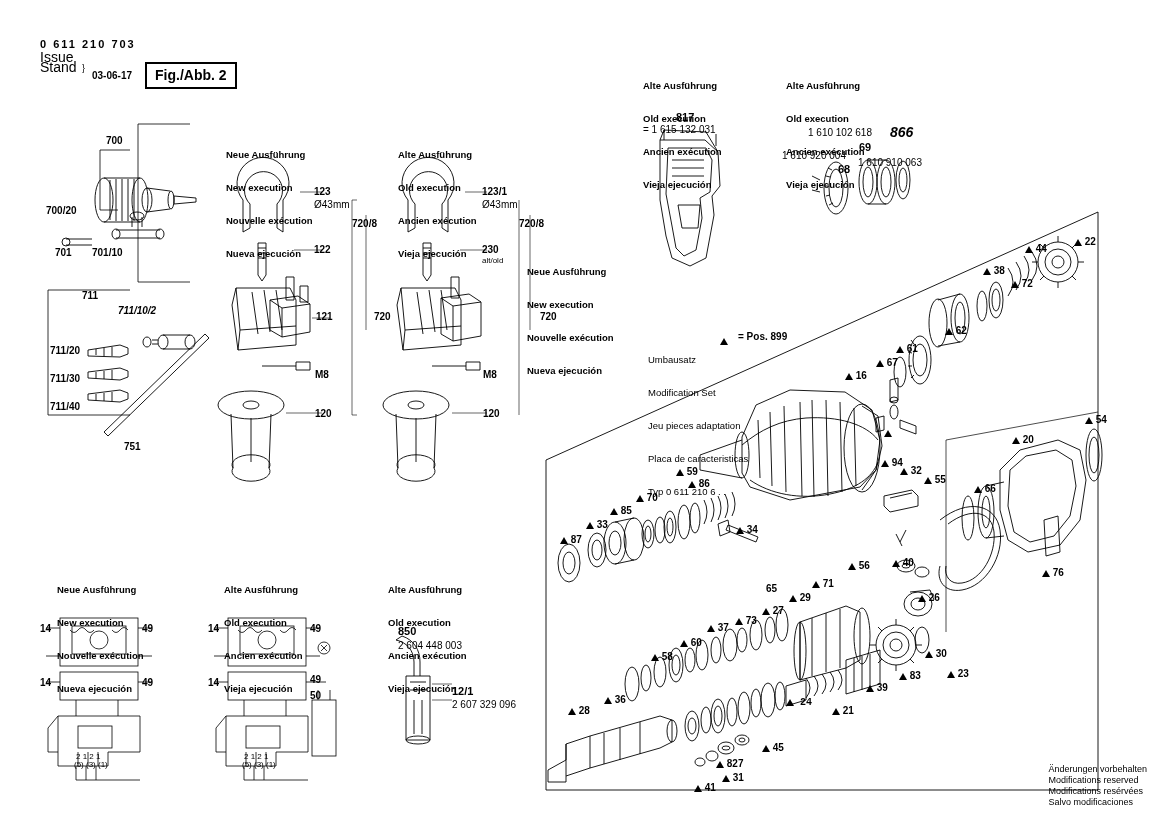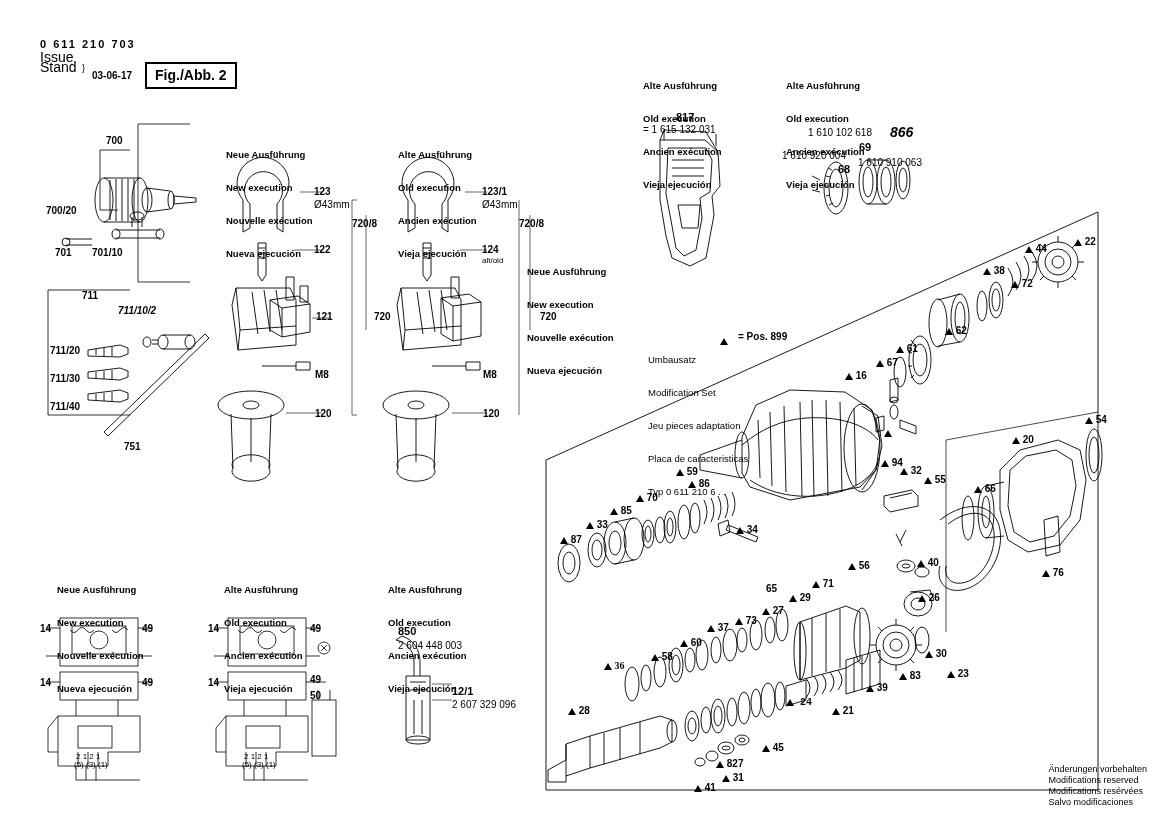--- a/index.html
+++ b/index.html
@@ -524,21 +524,21 @@
 <div class="lbl-n" style="left:314px;top:199px;">Ø43mm</div>
 <div class="lbl" style="left:314px;top:244px;">122</div>
 <div class="lbl" style="left:316px;top:311px;">121</div>
 <div class="lbl" style="left:315px;top:369px;">M8</div>
 <div class="lbl" style="left:315px;top:408px;">120</div>
 <div class="lbl" style="left:374px;top:311px;">720</div>
 <div class="lbl" style="left:352px;top:218px;">720/8</div>
 
 <div class="lbl" style="left:482px;top:186px;">123/1</div>
 <div class="lbl-n" style="left:482px;top:199px;">Ø43mm</div>
-<div class="lbl" style="left:482px;top:244px;">124</div>
+<div class="lbl" style="left:482px;top:244px;">230</div>
 <div class="tiny" style="position:absolute;left:482px;top:256px;text-align:center;">alt/old</div>
 <div class="lbl" style="left:483px;top:369px;">M8</div>
 <div class="lbl" style="left:483px;top:408px;">120</div>
 <div class="lbl" style="left:540px;top:311px;">720</div>
 <div class="lbl" style="left:519px;top:218px;">720/8</div>
 
 <div class="lbl" style="left:845px;top:370px;"><span class="tri"></span> <span>16</span></div>
 <div class="lbl" style="left:1074px;top:236px;"><span class="tri"></span> <span>22</span></div>
 <div class="lbl" style="left:1025px;top:243px;"><span class="tri"></span> <span>44</span></div>
 <div class="lbl" style="left:983px;top:265px;"><span class="tri"></span> <span>38</span></div>
@@ -553,31 +553,31 @@
 <div class="lbl" style="left:900px;top:465px;"><span class="tri"></span> <span>32</span></div>
 <div class="lbl" style="left:881px;top:457px;"><span class="tri"></span> <span>94</span></div>
 <div class="lbl" style="left:676px;top:466px;"><span class="tri"></span> <span>59</span></div>
 <div class="lbl" style="left:688px;top:478px;"><span class="tri"></span> <span>86</span></div>
 <div class="lbl" style="left:636px;top:492px;"><span class="tri"></span> <span>70</span></div>
 <div class="lbl" style="left:610px;top:505px;"><span class="tri"></span> <span>85</span></div>
 <div class="lbl" style="left:586px;top:519px;"><span class="tri"></span> <span>33</span></div>
 <div class="lbl" style="left:560px;top:534px;"><span class="tri"></span> <span>87</span></div>
 <div class="lbl" style="left:736px;top:524px;"><span class="tri"></span> <span>34</span></div>
 <div class="lbl" style="left:1042px;top:567px;"><span class="tri"></span> <span>76</span></div>
-<div class="lbl" style="left:917px;top:557px;"><span class="tri"></span> <span>40</span></div>
+<div class="lbl" style="left:892px;top:557px;"><span class="tri"></span> <span>40</span></div>
 <div class="lbl" style="left:812px;top:578px;"><span class="tri"></span> <span>71</span></div>
 <div class="lbl" style="left:848px;top:560px;"><span class="tri"></span> <span>56</span></div>
 <div class="lbl" style="left:918px;top:592px;"><span class="tri"></span> <span>26</span></div>
 <div class="lbl" style="left:789px;top:592px;"><span class="tri"></span> <span>29</span></div>
 <div class="lbl" style="left:762px;top:605px;"><span class="tri"></span> <span>27</span></div>
 <div class="lbl" style="left:735px;top:615px;"><span class="tri"></span> <span>73</span></div>
 <div class="lbl" style="left:707px;top:622px;"><span class="tri"></span> <span>37</span></div>
 <div class="lbl" style="left:680px;top:637px;"><span class="tri"></span> <span>60</span></div>
 <div class="lbl" style="left:651px;top:651px;"><span class="tri"></span> <span>58</span></div>
-<div class="lbl" style="left:604px;top:660px;font-family:Liberation Serif, serif;"><span class="tri"></span> <span>36</span></div>
+<div class="lbl" style="left:604px;top:694px;"><span class="tri"></span> <span>36</span></div>
 <div class="lbl" style="left:568px;top:705px;"><span class="tri"></span> <span>28</span></div>
 <div class="lbl" style="left:832px;top:705px;"><span class="tri"></span> <span>21</span></div>
 <div class="lbl" style="left:786px;top:697px;font-family:Liberation Mono, monospace;"><span class="tri"></span> <span>24</span></div>
 <div class="lbl" style="left:762px;top:742px;"><span class="tri"></span> <span>45</span></div>
 <div class="lbl" style="left:866px;top:682px;"><span class="tri"></span> <span>39</span></div>
 <div class="lbl" style="left:899px;top:670px;"><span class="tri"></span> <span>83</span></div>
 <div class="lbl" style="left:925px;top:648px;"><span class="tri"></span> <span>30</span></div>
 <div class="lbl" style="left:947px;top:640px;margin-top:28px;"><span class="tri"></span> <span>23</span></div>
 <div class="lbl" style="left:766px;top:583px;">65</div>
 <div class="lbl" style="left:716px;top:758px;"><span class="tri"></span> <span>827</span></div>

